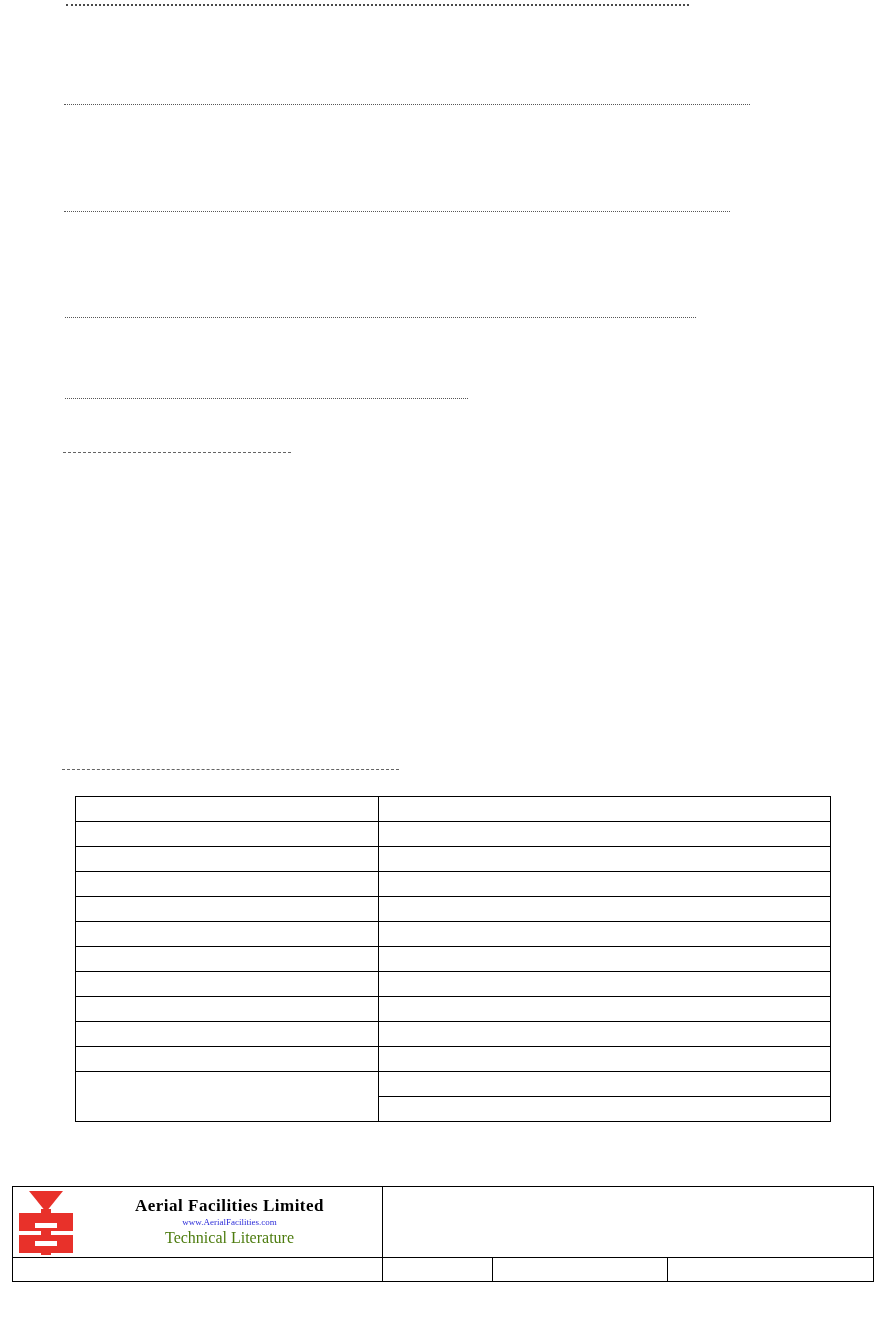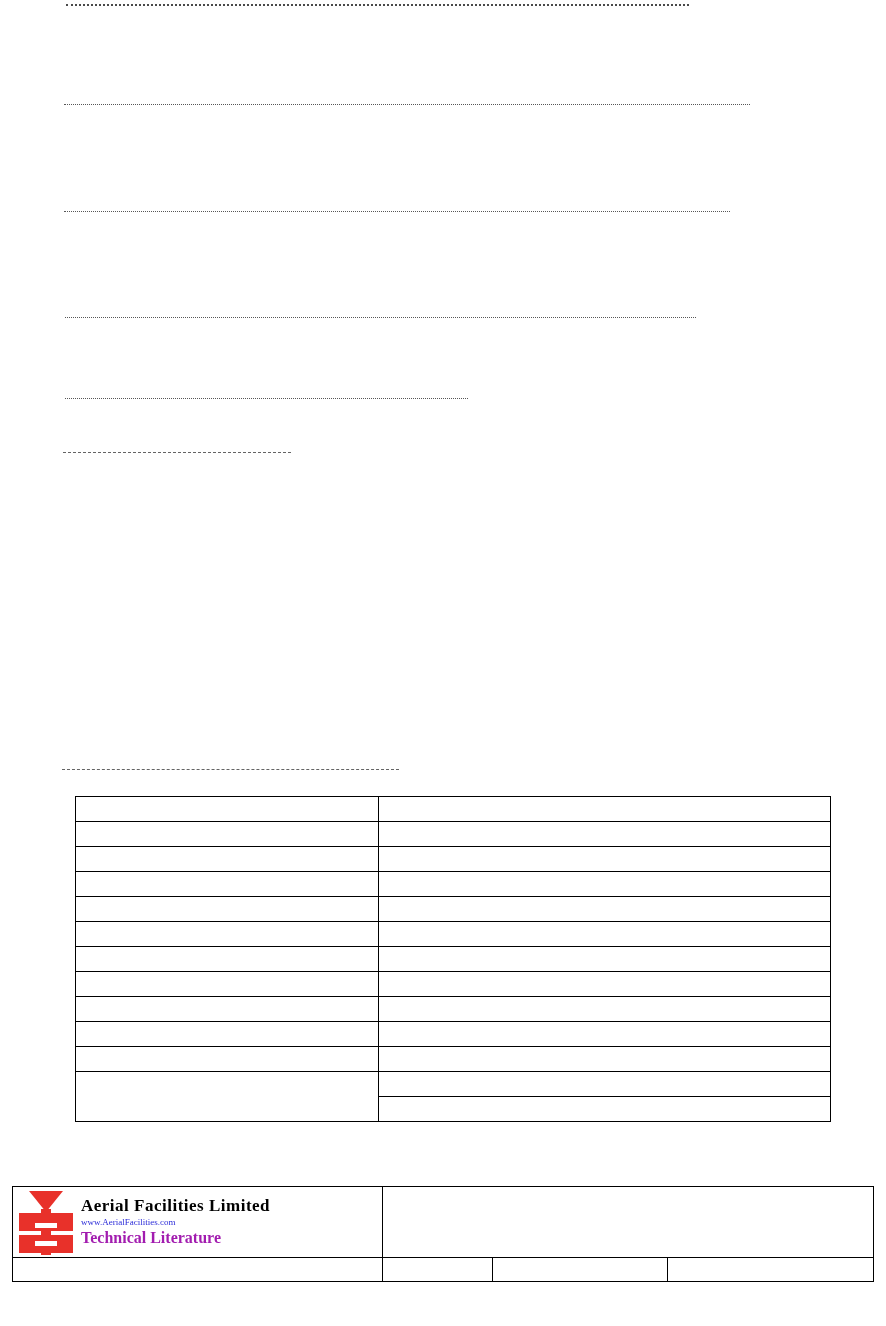--- a/index.html
+++ b/index.html
@@ -106,42 +106,43 @@
     border-right: 17px solid transparent;
     border-top: 21px solid #e8312a;
   }
   .logo .bar-h {
     position: absolute;
     background: #ffffff;
   }
 
   .brand-text {
     flex: 1;
+    text-align: center;
     line-height: 1.05;
   }
   .brand-name {
     font-family: "Liberation Serif", serif;
     font-weight: bold;
     font-size: 17px;
     letter-spacing: 0.5px;
     color: #000000;
     white-space: nowrap;
   }
   .brand-url {
     font-family: "Liberation Serif", serif;
     font-weight: normal;
     font-size: 9px;
     color: #2b2bd8;
     margin: 3px 0 2px 0;
   }
   .brand-sub {
     font-family: "Liberation Serif", serif;
-    font-weight: bold;
+    font-weight: normal;
     font-size: 16px;
-    color: #a21caf;
+    color: #4d7c0f;
   }
 
   .footer-bottom {
     display: flex;
     width: 862px;
     border: 1px solid #000000;
     border-top: none;
     box-sizing: border-box;
     height: 24px;
   }

